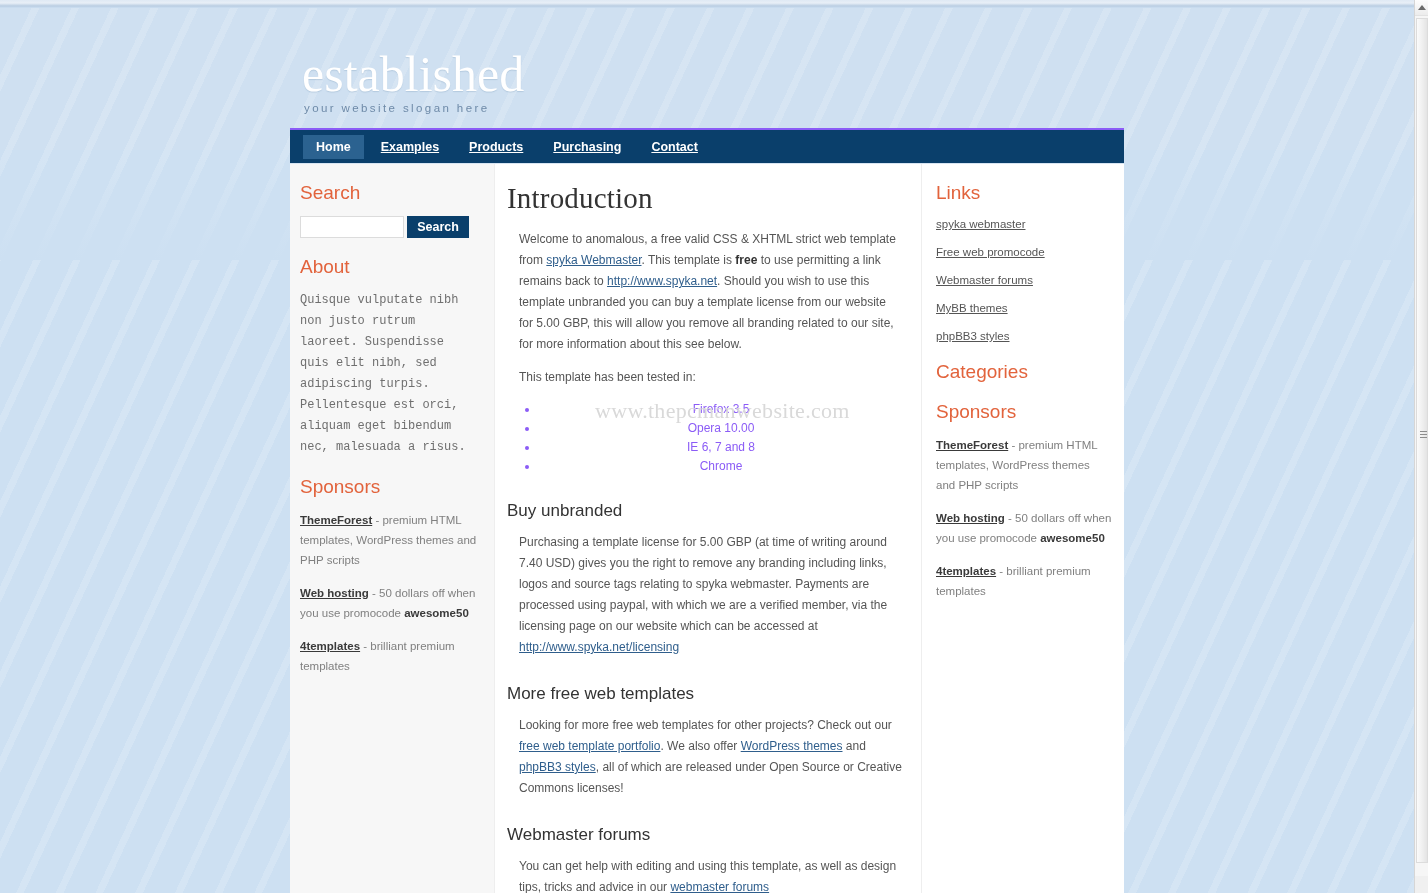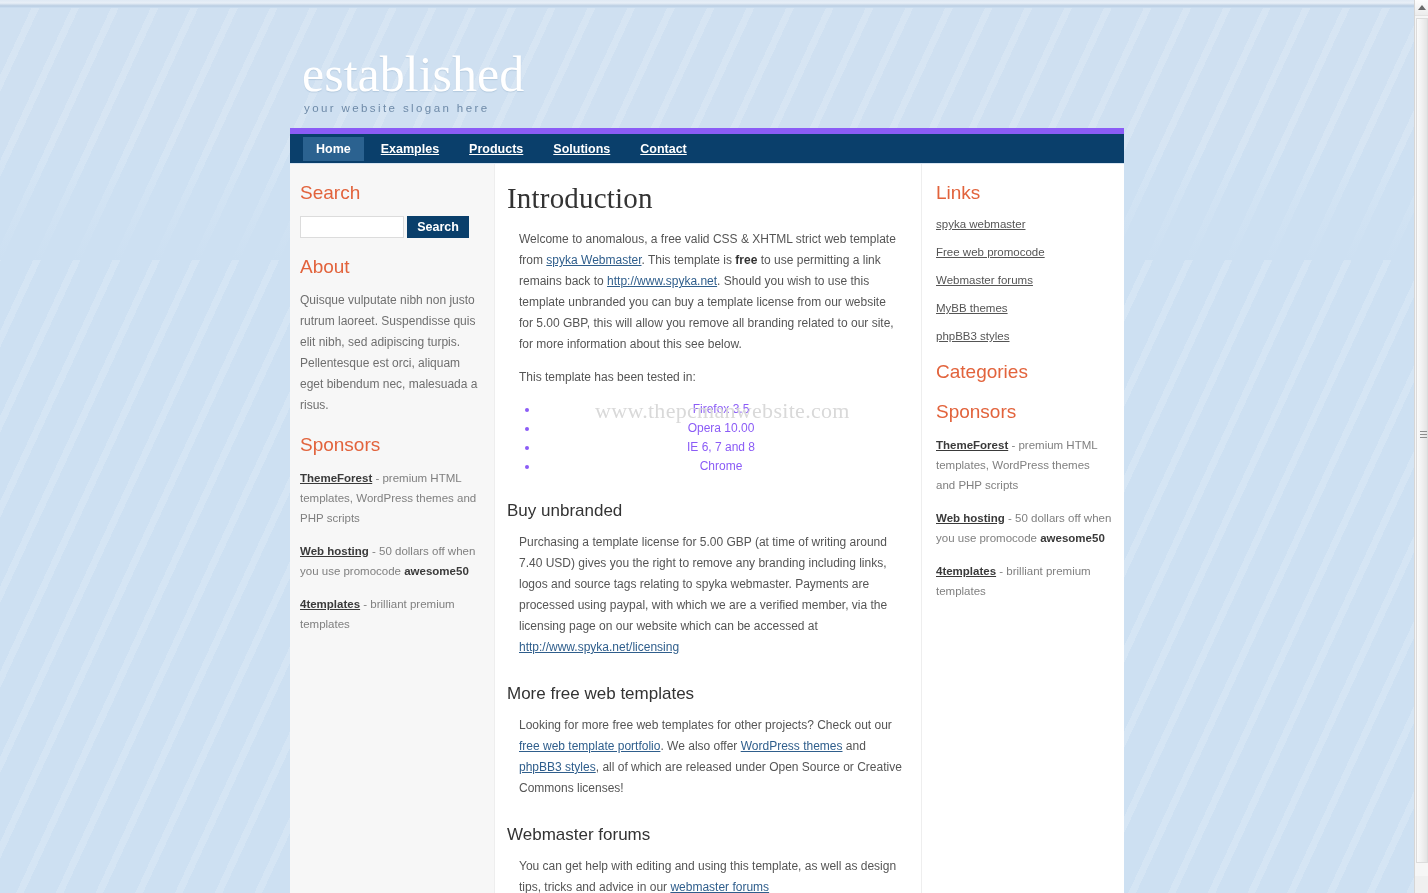--- a/index.html
+++ b/index.html
@@ -141,21 +141,21 @@
     font-size: 11.5px;
     letter-spacing: 2.4px;
     color: #6e8aa8;
     font-family: "Liberation Sans", sans-serif;
   }
 
   
   .nav {
     background: #0a3f6b;
     height: 36px;
-    border-top: 6px solid #8b5cf6;
+    border-top: 2px solid #8b5cf6;
     border-bottom: 1px solid #d8e5f2;
     box-sizing: border-box;
     display: flex;
     align-items: center;
     padding-left: 13px;
   }
   .nav-item {
     color: #ffffff;
     font-size: 12.5px;
     font-weight: bold;
@@ -236,20 +236,21 @@
     height: 22px;
     cursor: pointer;
     font-family: "Liberation Sans", sans-serif;
   }
 
   .side-p {
     font-size: 12px;
     line-height: 21px;
     color: #6f6f6f;
     margin: 0 0 14px 0;
+    font-family: Liberation Mono, monospace;
   }
 
   
   .sponsor {
     font-size: 11.5px;
     line-height: 20px;
     color: #808080;
     margin: 0 0 13px 0;
   }
   .sponsor a {
@@ -349,21 +350,21 @@
 
   <div class="header">
     <h1 class="logo">established</h1>
     <div class="slogan">your website slogan here</div>
   </div>
 
   <div class="nav">
     <div class="nav-item active">Home</div>
     <div class="nav-item">Examples</div>
     <div class="nav-item">Products</div>
-    <div class="nav-item">Solutions</div>
+    <div class="nav-item">Purchasing</div>
     <div class="nav-item">Contact</div>
   </div>
 
   <div class="content">
 
     <div class="col-left">
       <h2 class="side-h">Search</h2>
       <div class="search-row">
         <input class="search-input" type="text" placeholder="" style="">
         <button class="search-btn">Search</button>

